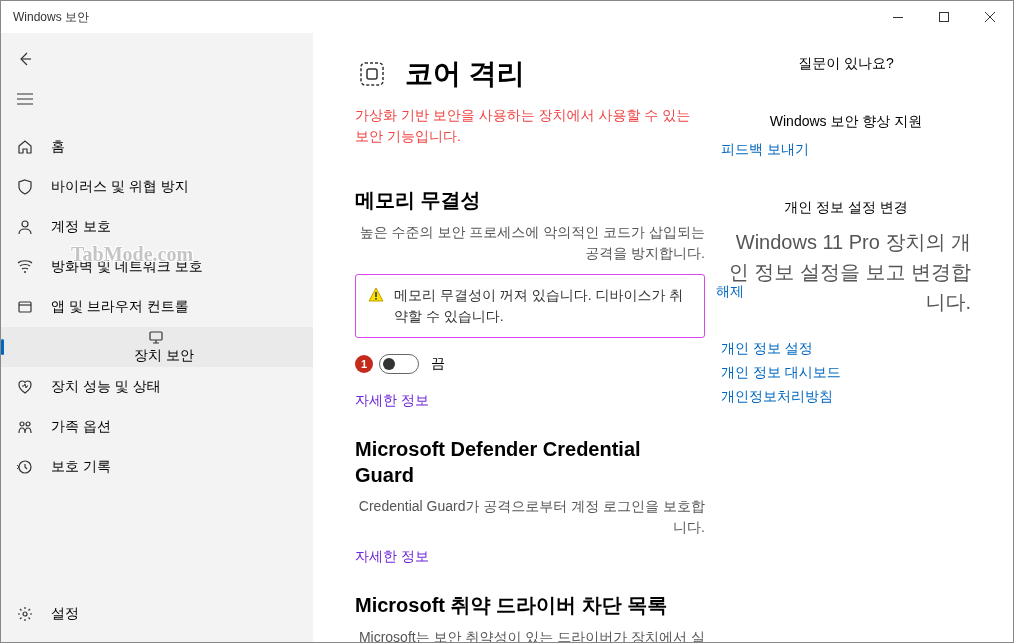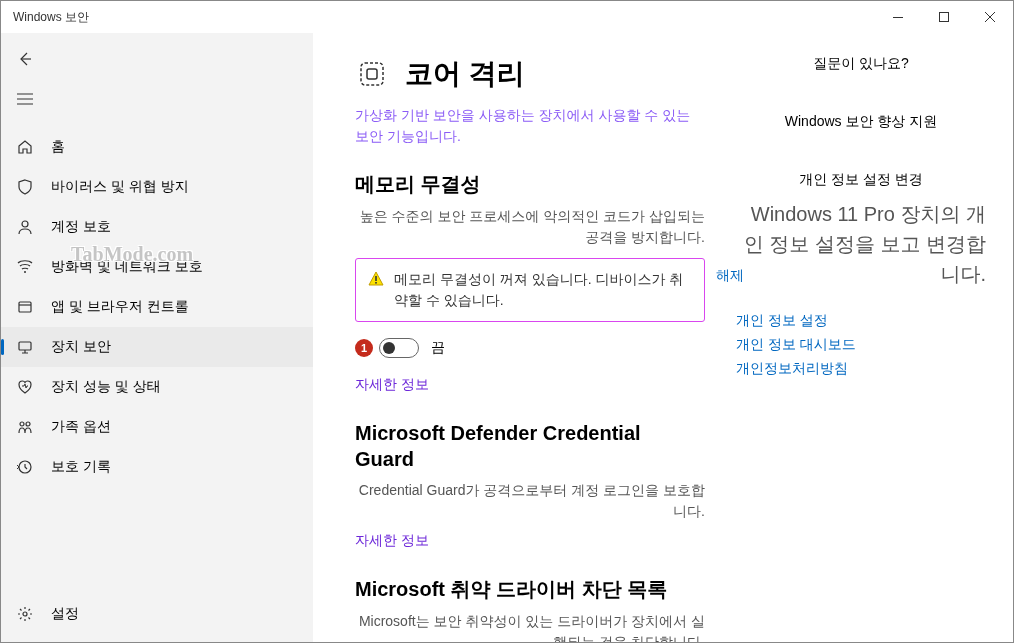--- a/index.html
+++ b/index.html
@@ -81,38 +81,38 @@
       position: absolute;
       left: 0;
       top: 12px;
       bottom: 12px;
       width: 3px;
       background: #0067c0;
       border-radius: 2px;
     }
     .nav-item.selected {
       background: #eaeaea;
+      flex-direction: column;
     }
     .nav-icon {
       width: 20px;
       height: 20px;
       display: flex;
       align-items: center;
       justify-content: center;
       margin-right: 16px;
     }
     .sidebar-spacer {
       flex: 1;
     }
     .content {
       flex: 1;
       display: flex;
       padding: 22px 0 10px 42px;
       overflow: hidden;
-      gap: 15px;
     }
     .content-main {
       width: 350px;
       margin-right: 16px;
     }
     .content-aside {
       width: 250px;
     }
     .page-header {
       display: flex;
@@ -124,23 +124,23 @@
       height: 34px;
       margin-right: 16px;
     }
     .page-title {
       font-size: 28px;
       font-weight: 600;
       color: #000;
     }
     .page-desc {
       font-size: 14px;
-      color: #8b5cf6;
+      color: #ef4444;
       line-height: 1.5;
-      margin-bottom: 24px;
+      margin-bottom: 40px;
     }
     .section-title {
       font-size: 20px;
       font-weight: 600;
       color: #000;
       margin-bottom: 8px;
     }
     .section-desc {
       font-size: 14px;
       color: #555;
@@ -448,20 +448,21 @@
       <p class="section-desc">Microsoft는 보안 취약성이 있는 드라이버가 장치에서 실행되는 것을 차단합니다.</p>
     </div>
 
     <div class="content-aside">
       <div class="aside-section">
         <div class="aside-title">질문이 있나요?</div>
       </div>
 
       <div class="aside-section">
         <div class="aside-title">Windows 보안 향상 지원</div>
+        <a class="aside-link">피드백 보내기</a>
       </div>
 
       <div class="aside-section">
         <div class="aside-title">개인 정보 설정 변경</div>
         <p class="aside-text">Windows 11 Pro 장치의 개인 정보 설정을 보고 변경합니다.</p>
         <a class="aside-link">개인 정보 설정</a>
         <a class="aside-link">개인 정보 대시보드</a>
         <a class="aside-link">개인정보처리방침</a>
       </div>
     </div>

